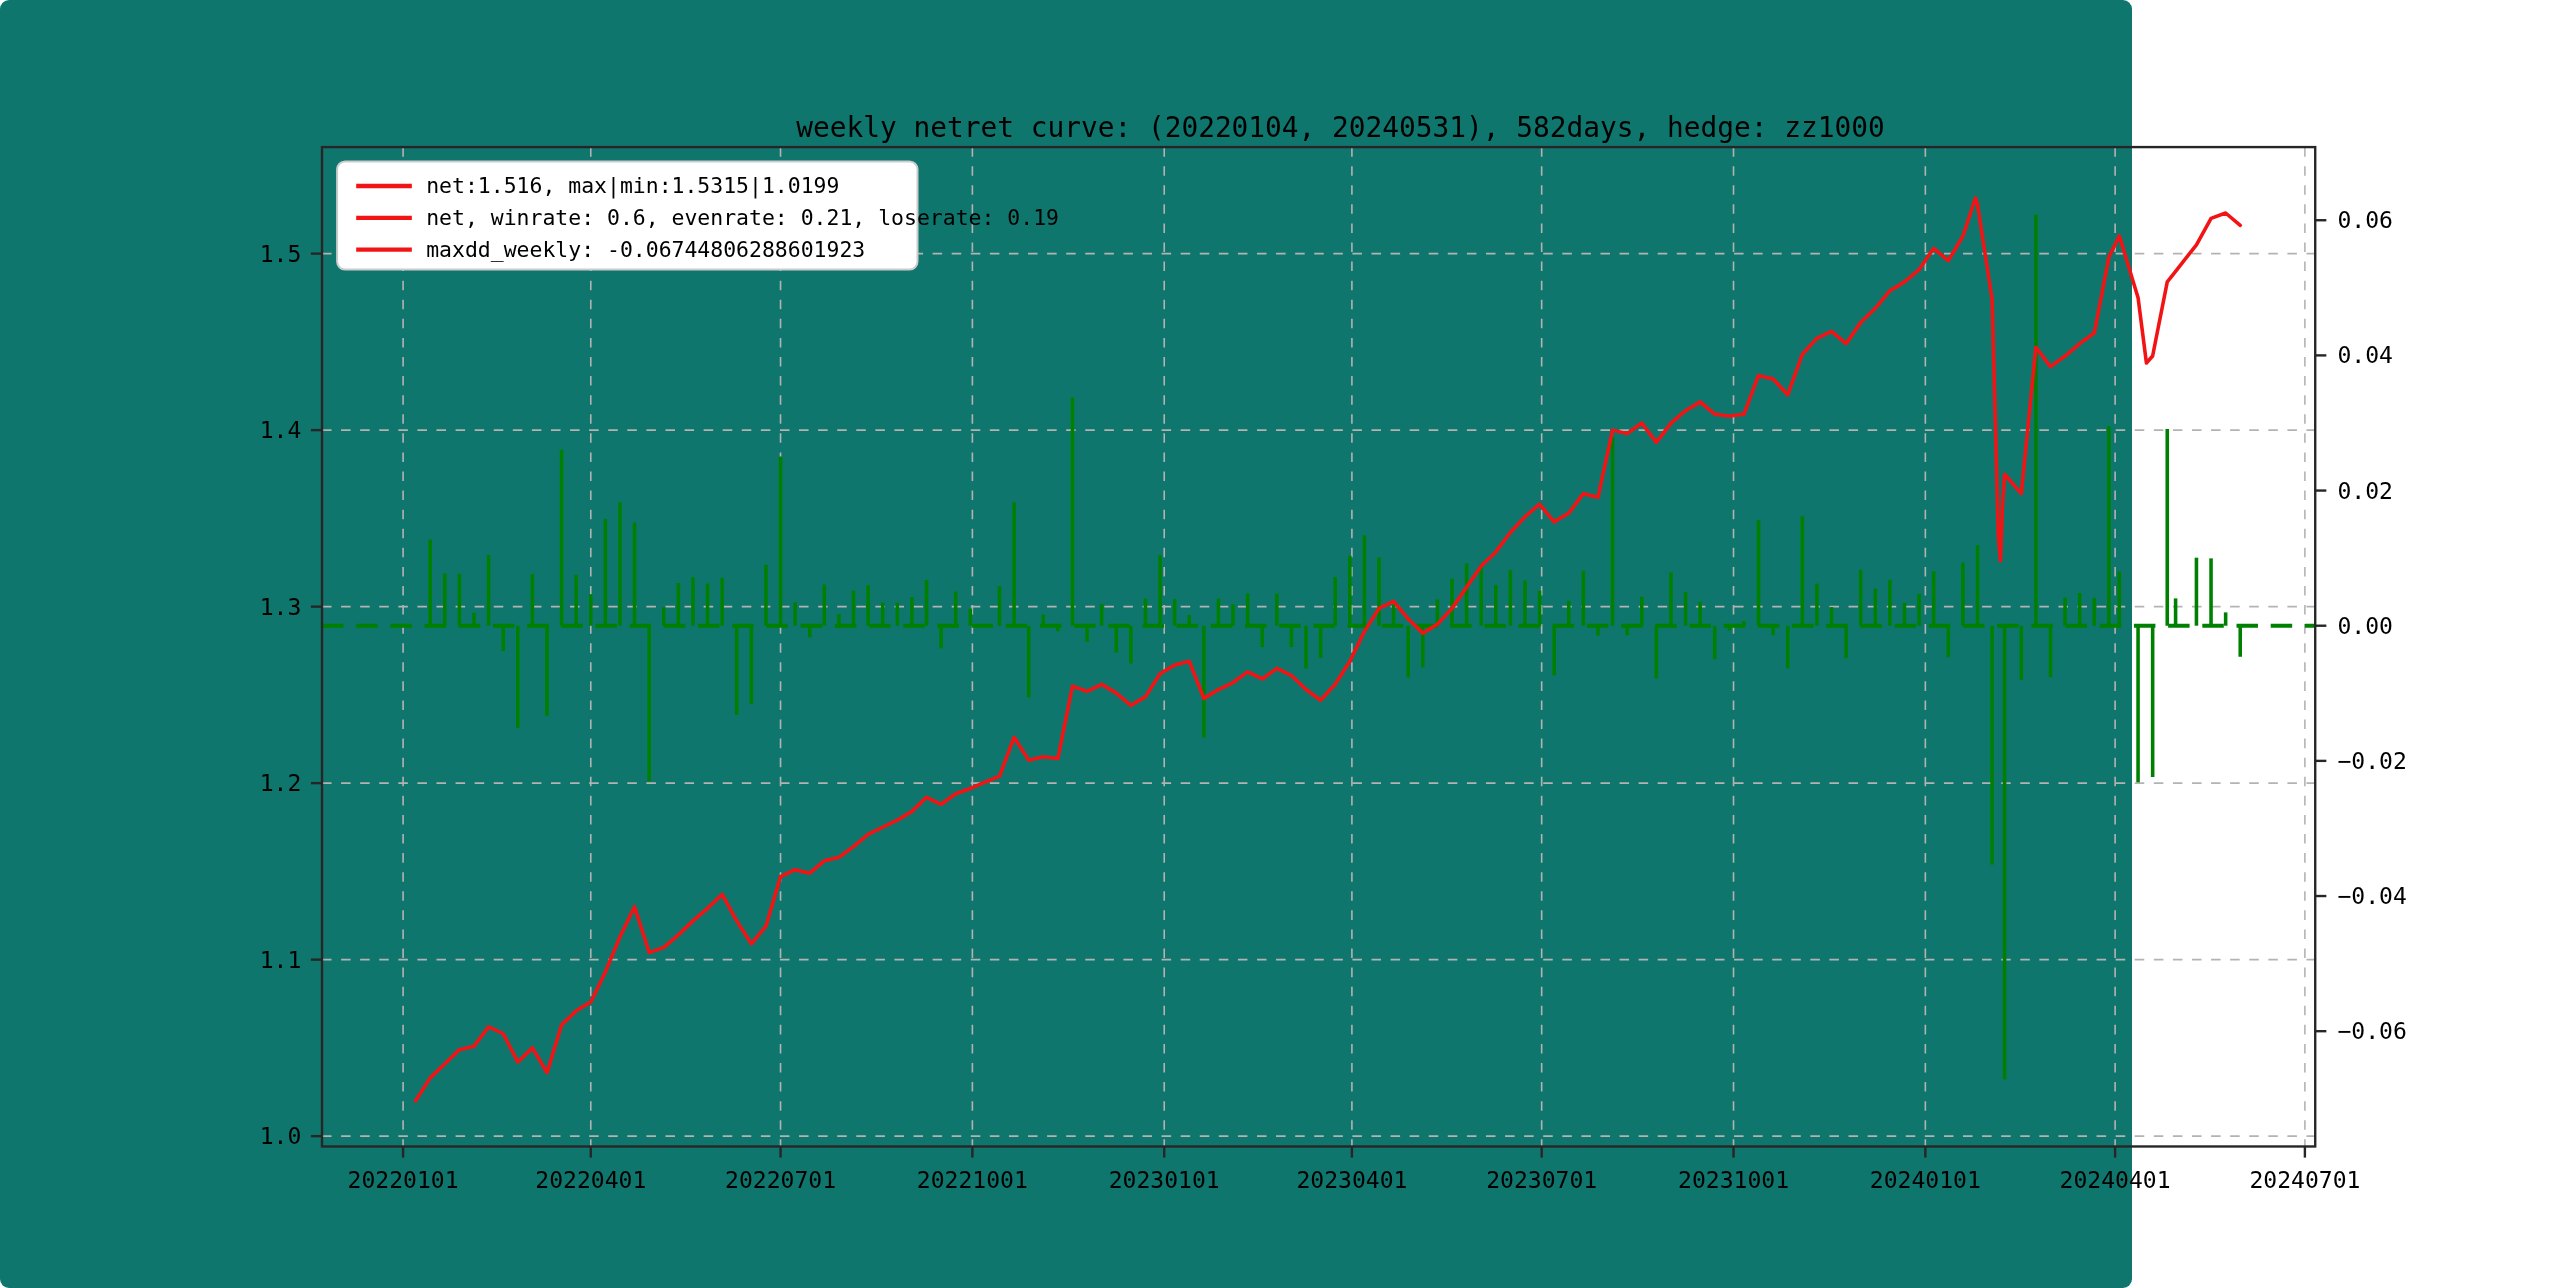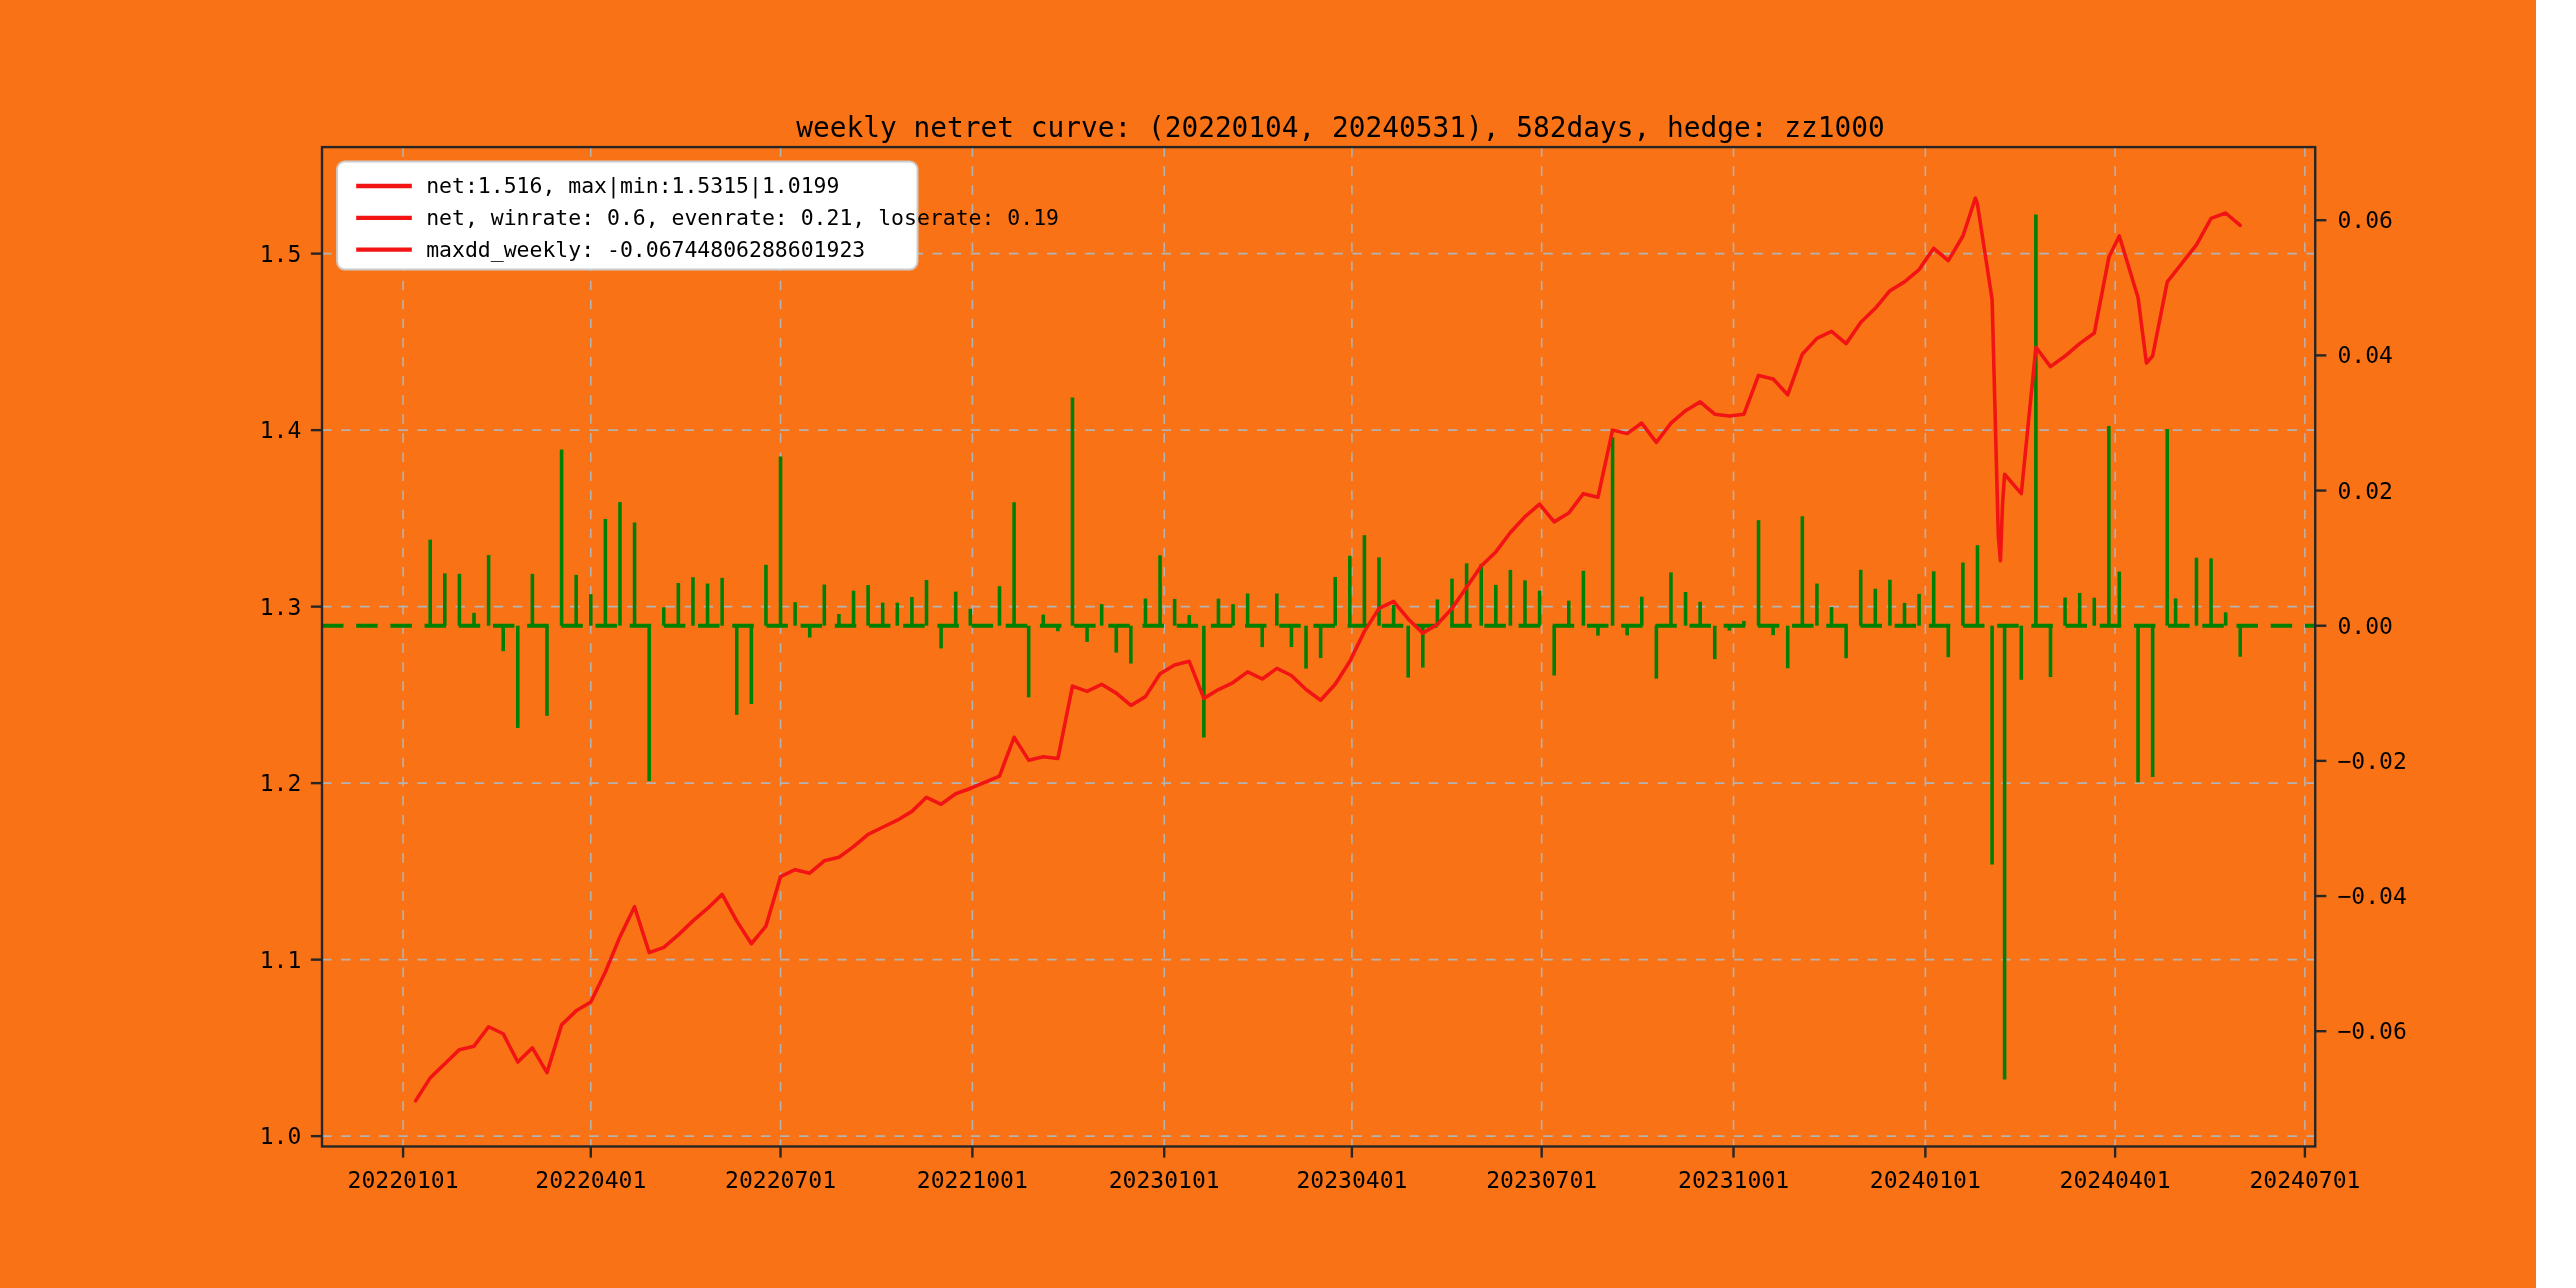--- a/index.html
+++ b/index.html
@@ -1,17 +1,17 @@
 <!DOCTYPE html>
 <html style="font-size:12.7px"><head>
 <meta charset="utf-8">
 <style>
   html,body{margin:0;padding:0;background:#ffffff;width:2576px;height:1288px;overflow:hidden;}
-  #fig{position:relative;width:2536px;height:1288px;background:#f97316;
-       font-family:"DejaVu Sans Mono","Liberation Mono",monospace;}
+  #fig{position:relative;width:2132px;height:1288px;background:#0f766e;
+       font-family:"DejaVu Sans Mono","Liberation Mono",monospace;border-radius:9px;}
   svg{position:absolute;left:0;top:0;}
   text{fill:#000000;}
   .ticklab{font-family:"DejaVu Sans Mono","Liberation Mono",monospace;}
 </style>
 </head>
 <body>
 
 <div id="fig">
   <svg id="chart" width="2576" height="1288" viewBox="0 0 3240 1620">
 

